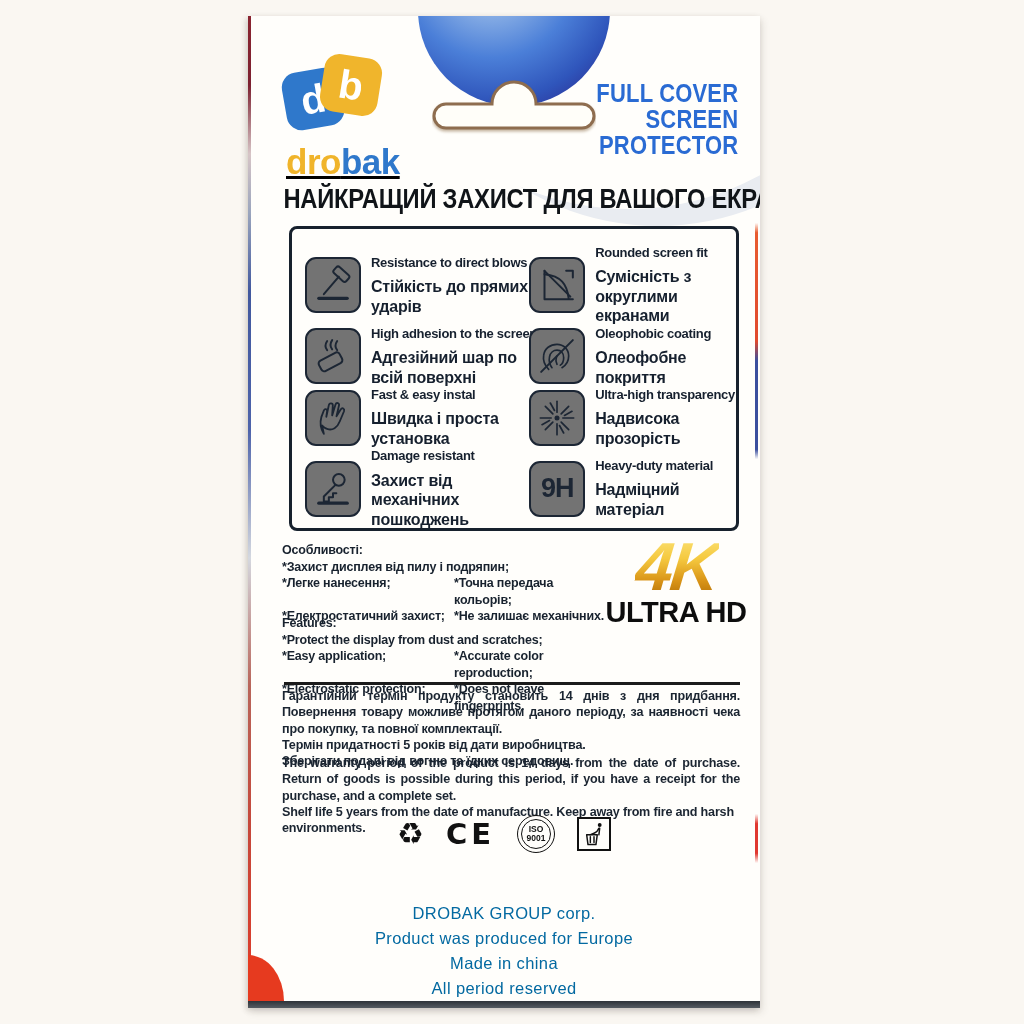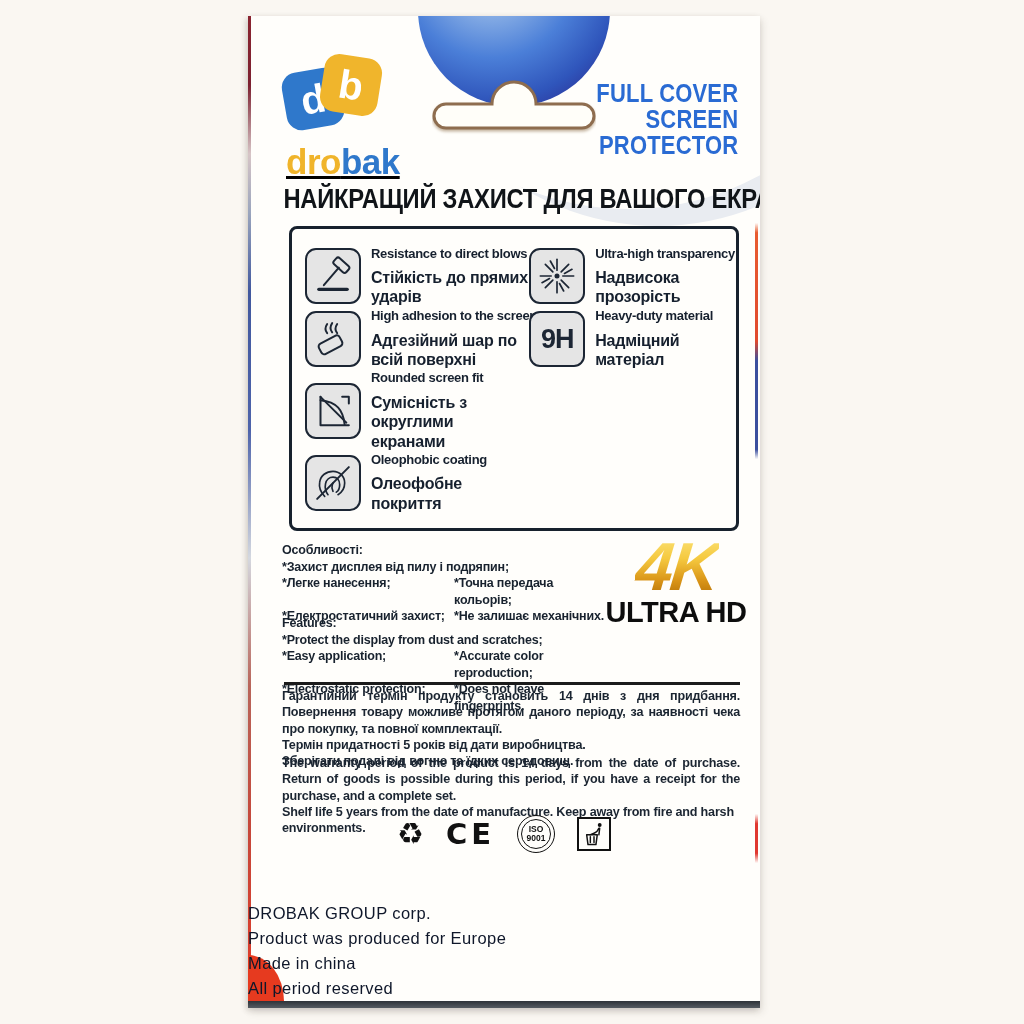--- a/index.html
+++ b/index.html
@@ -45,21 +45,21 @@
   .tagline{position:absolute;left:0;right:0;top:168px;text-align:center;white-space:nowrap;}
   .tagline-inner{display:inline-block;transform:scaleX(.88);transform-origin:center;
     font-size:27px;font-weight:bold;color:#101418;letter-spacing:-.3px;}
 
   
   .features-panel{position:absolute;left:41px;top:210px;width:450px;height:305px;
     border:3px solid #17212d;border-radius:8px;padding:16px 8px 14px 13px;
     display:grid;grid-template-columns:53% 47%;grid-template-rows:repeat(4,1fr);grid-auto-flow:column;}
   .feat-item{display:flex;align-items:center;gap:10px;}
   .feat-icon{width:56px;height:56px;flex:0 0 56px;border:2.5px solid #1c2634;border-radius:11px;
-    display:flex;align-items:center;justify-content:center;background:#e5e5e5;}
+    display:flex;align-items:center;justify-content:center;background:#737373;}
   .feat-icon svg{display:block;}
   .nineH{font-size:27px;font-weight:bold;color:#1c2634;letter-spacing:-1px;}
   .feat-text{color:#16202e;}
   .feat-en{font-weight:bold;font-size:13px;letter-spacing:-.3px;white-space:nowrap;line-height:1.25;}
   .feat-uk{font-weight:bold;font-size:16px;letter-spacing:-.2px;line-height:1.22;margin-top:6px;}
 
   
   .hl{position:absolute;left:34px;width:330px;color:#18222e;font-weight:bold;font-size:12.5px;line-height:16.5px;letter-spacing:-.2px;}
   .hl-uk{top:526px;}
   .hl-en{top:599px;}
@@ -84,21 +84,21 @@
   
   .certs{position:absolute;left:0;right:0;top:799px;display:flex;align-items:center;justify-content:center;gap:22px;color:#111;}
   .recycle{font-size:30px;line-height:1;font-family:"DejaVu Sans",sans-serif;}
   .ce{font-size:29px;font-weight:bold;letter-spacing:4px;font-family:"DejaVu Sans",sans-serif;}
   .iso{width:38px;height:38px;border:1.6px solid #111;border-radius:50%;display:flex;align-items:center;justify-content:center;}
   .iso-inner{width:30px;height:30px;border:1px solid #111;border-radius:50%;display:flex;flex-direction:column;
     align-items:center;justify-content:center;font-size:8.5px;font-weight:bold;line-height:1.05;}
   .weee{width:34px;height:34px;border:2px solid #111;display:flex;align-items:center;justify-content:center;}
 
   
-  .footer{position:absolute;left:0;right:0;top:885px;color:#0f172a;
+  .footer{position:absolute;left:0;right:0;top:885px;text-align:center;color:#0369a1;
     font-size:16.5px;line-height:25px;letter-spacing:.4px;font-weight:400;}
 </style>
 </head>
 <body>
 
 <div class="card">
 
   <div class="swoosh"></div>
   <div class="swoosh-mask"></div>
   <div class="sphere"></div>
@@ -160,21 +160,45 @@
           <path d="M23,16 q-4,-5 0,-11"></path>
           <path d="M29,17 q-4,-5 0,-11"></path>
         </svg>
       </div>
       <div class="feat-text">
         <div class="feat-en">High adhesion to the screen</div>
         <div class="feat-uk">Адгезійний шар по всій поверхні</div>
       </div>
     </div>
 
-
+    <div class="feat-item">
+      <div class="feat-icon">
+        <svg width="40" height="40" viewBox="0 0 48 48" fill="none" stroke="#1c2634" stroke-width="2.2" stroke-linecap="round" stroke-linejoin="round">
+          <path d="M13,43 C10,38 8,30 10,23 l3,-8 c1,-2.5 4,-2 4,.5 l-1,7 3,-14 c.8,-3 4.8,-2.6 4.8,.4 l-.8,12 4,-13 c1,-3 5,-2 4.2,1 l-3,13 5,-8 c2,-3 5,-1 4,2 l-5,12 c-3,8 -9,11 -14.5,9.5 -3,-.8 -5,-2.4 -6.7,-4.4 z"></path>
+        </svg>
+      </div>
+      <div class="feat-text">
+        <div class="feat-en">Fast &amp; easy instal</div>
+        <div class="feat-uk">Швидка і проста установка</div>
+      </div>
+    </div>
+
+    <div class="feat-item">
+      <div class="feat-icon">
+        <svg width="40" height="40" viewBox="0 0 48 48" fill="none" stroke="#1c2634" stroke-width="2.4" stroke-linecap="round" stroke-linejoin="round">
+          <circle cx="31" cy="13" r="7"></circle>
+          <path d="M27,19 L13,33 l0,6 6,0 0,-5 5,0 0,-5 4,0"></path>
+          <line x1="7" y1="41" x2="41" y2="41" stroke-width="4"></line>
+        </svg>
+      </div>
+      <div class="feat-text">
+        <div class="feat-en">Damage resistant</div>
+        <div class="feat-uk">Захист від механічних пошкоджень</div>
+      </div>
+    </div>
 
     <div class="feat-item">
       <div class="feat-icon">
         <svg width="40" height="40" viewBox="0 0 48 48" fill="none" stroke="#1c2634" stroke-width="2.4" stroke-linecap="round" stroke-linejoin="round">
           <path d="M9,7 L9,41 L43,41"></path>
           <path d="M9,11 C29,13 36,23 38,40"></path>
           <line x1="9" y1="7" x2="40" y2="38"></line>
           <path d="M35,7 l8,0 0,8"></path>
         </svg>
       </div>

